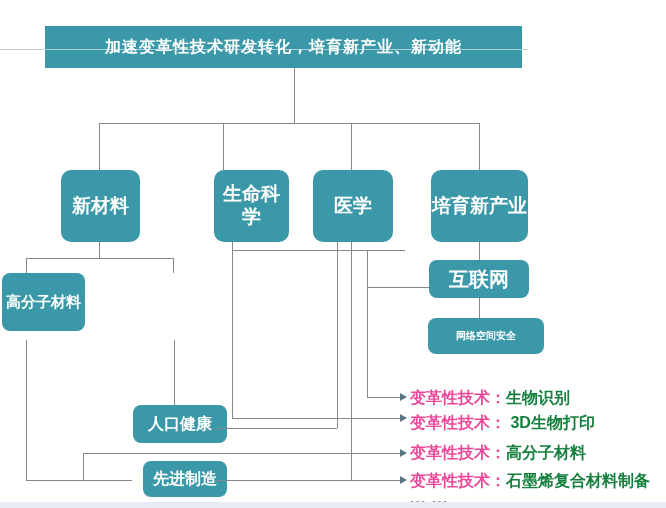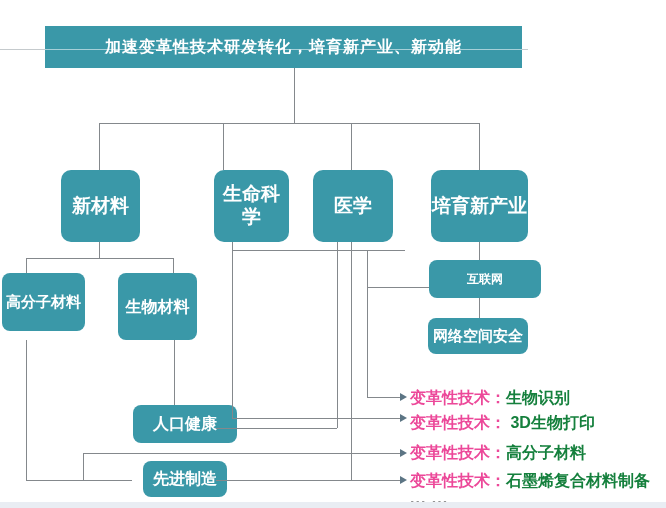--- a/index.html
+++ b/index.html
@@ -74,35 +74,32 @@
   </div>
 
   <div class="vl" style="left:99px;top:242px;height:16px;"></div>
   <div class="hl" style="left:26px;top:258px;width:147px;"></div>
   <div class="vl" style="left:26px;top:258px;height:15px;"></div>
   <div class="vl" style="left:173px;top:258px;height:15px;"></div>
 
   <div class="node subnode" style="left:2px;top:273px;width:83px;height:58px;font-size:15px;">
     <span>高分子材料</span>
   </div>
-  <div class="node subnode" style="left:118px;top:273px;width:79px;height:67px;font-size:16px;">
-    <span>生物材料</span>
-  </div>
 
   <div class="vl" style="left:479px;top:242px;height:18px;"></div>
-  <div class="node subnode" style="left:429px;top:260px;width:112px;height:38px;font-size:12px;">
+  <div class="node subnode" style="left:429px;top:260px;width:100px;height:38px;font-size:20px;">
     <span>互联网</span>
   </div>
   <div class="vl" style="left:479px;top:298px;height:20px;"></div>
-  <div class="node subnode" style="left:428px;top:318px;width:100px;height:36px;font-size:15px;">
+  <div class="node subnode" style="left:428px;top:318px;width:116px;height:36px;font-size:10px;">
     <span>网络空间安全</span>
   </div>
 
   <div class="vl" style="left:174px;top:340px;height:65px;"></div>
-  <div class="node subnode" style="left:133px;top:405px;width:104px;height:38px;font-size:16px;">
+  <div class="node subnode" style="left:133px;top:405px;width:94px;height:38px;font-size:16px;">
     <span>人口健康</span>
   </div>
 
   <div class="vl" style="left:26px;top:340px;height:140px;"></div>
   <div class="hl" style="left:26px;top:480px;width:106px;"></div>
   <div class="node subnode" style="left:143px;top:461px;width:84px;height:36px;font-size:16px;">
     <span>先进制造</span>
   </div>
 
   <div class="vl" style="left:337px;top:242px;height:186px;"></div>

